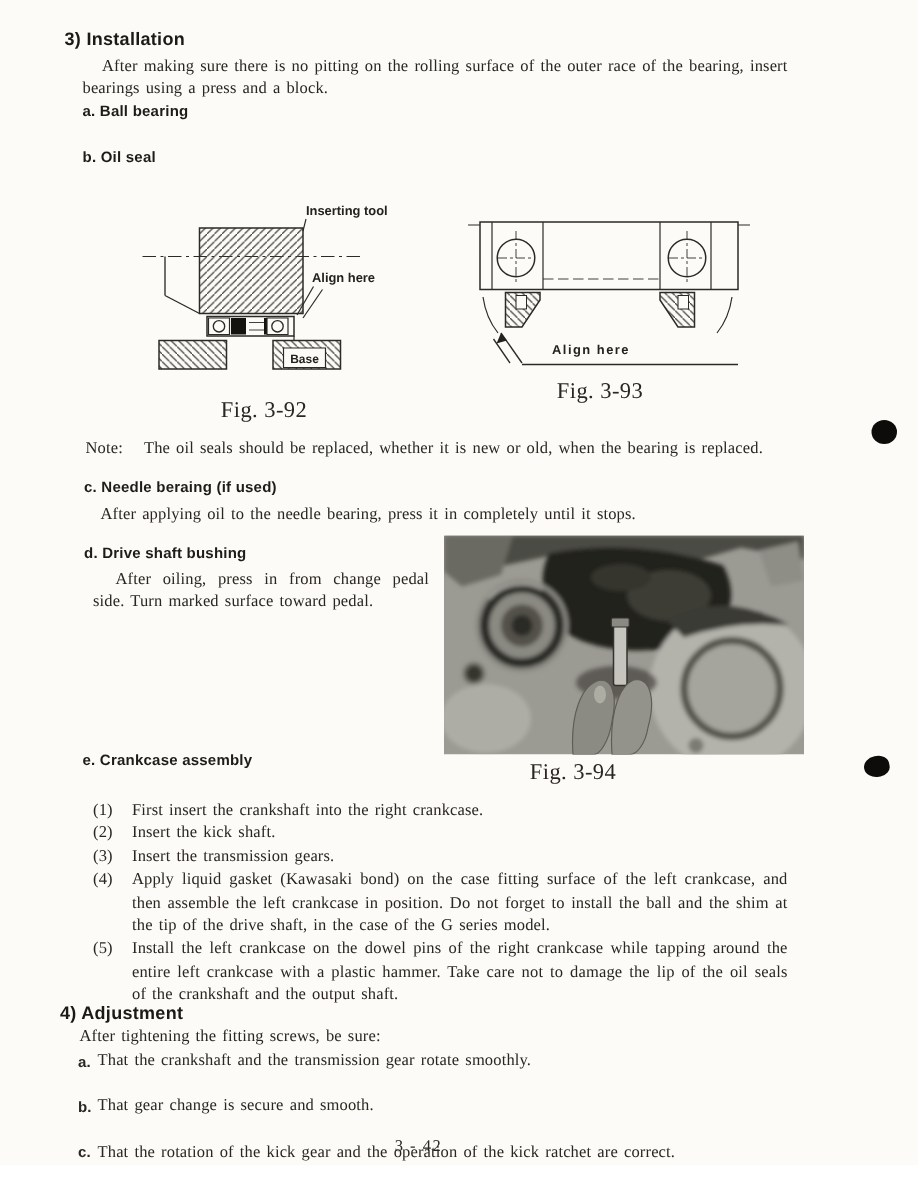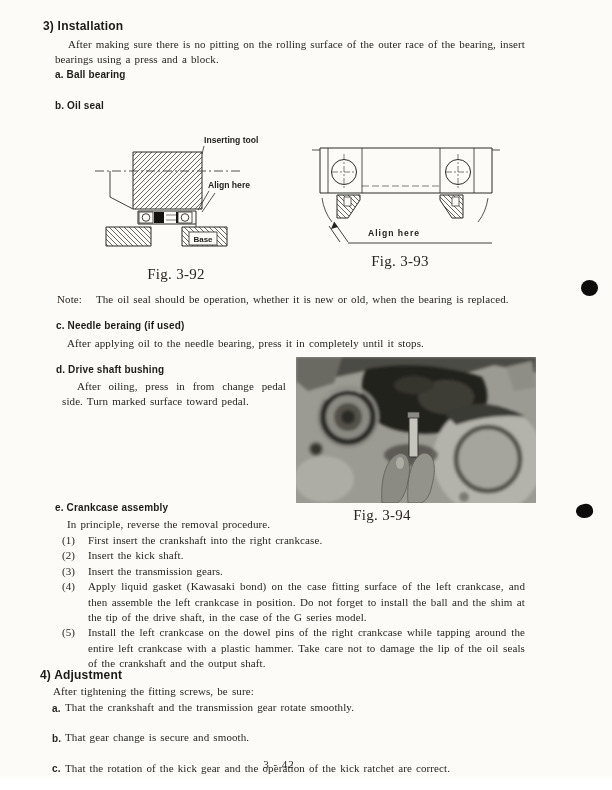--- a/index.html
+++ b/index.html
@@ -128,21 +128,21 @@
 
     <line x1="38" y1="100" x2="24" y2="80" stroke="#2b2a26" stroke-width="0.9"></line>
     <line x1="30" y1="100" x2="19" y2="84" stroke="#2b2a26" stroke-width="0.9"></line>
     <polygon points="24,80 21,87 28,85" fill="#24221d"></polygon>
     <text x="58" y="94" font-size="8.6" font-weight="bold" letter-spacing="1">Align here</text>
     <line x1="38" y1="101" x2="182" y2="101" stroke="#2b2a26" stroke-width="0.9"></line>
   </svg>
   <div class="abs caption" style="left:370px;top:253px;width:60px;">Fig. 3-93</div>
 
   <div class="abs body-txt" style="left:57px;top:292px;width:470px;">
-    <span class="note-label">Note:</span><span>The oil seal should be operation, whether it is new or old, when the bearing is replaced.</span>
+    <span class="note-label">Note:</span><span>The oil seals should be replaced, whether it is new or old, when the bearing is replaced.</span>
   </div>
 
   <div class="abs h-sub" style="left:56px;top:320px;">c. Needle beraing (if used)</div>
   <div class="abs body-txt" style="left:67px;top:336px;width:470px;">After applying oil to the needle bearing, press it in completely until it stops.</div>
 
   <div class="abs h-sub" style="left:56px;top:364px;">d. Drive shaft bushing</div>
   <div class="abs body-txt just" style="left:62px;top:379px;width:224px;text-indent:15px;">After oiling, press in from change pedal side. Turn marked surface toward pedal.</div>
 
   <svg class="abs" style="left:296px;top:357px;" width="240" height="146" viewBox="0 0 240 146">
     <defs>
@@ -173,21 +173,20 @@
     </g>
     <rect x="113" y="58" width="9" height="42" rx="1.5" fill="#c5c4bd" stroke="#33322d" stroke-width="1"></rect>
     <rect x="111.5" y="55" width="12" height="6" rx="1" fill="#8a8982" stroke="#33322d" stroke-width="0.8"></rect>
     <path d="M86,146 C84,118 92,101 102,97 C112,94 116,106 112,124 C110,137 104,146 100,146 Z" fill="#8c8b83" stroke="#5e5d56" stroke-width="0.8"></path>
     <path d="M112,146 C110,116 118,98 128,96 C138,96 141,110 136,128 C134,140 128,146 124,146 Z" fill="#94938b" stroke="#5e5d56" stroke-width="0.8"></path>
     <ellipse cx="104" cy="106" rx="4" ry="6" fill="#b6b5ad" opacity="0.8"></ellipse>
   </svg>
   <div class="abs caption" style="left:352px;top:507px;width:60px;">Fig. 3-94</div>
 
   <div class="abs h-sub" style="left:55px;top:502px;">e. Crankcase assembly</div>
-  <div class="abs body-txt" style="left:67px;top:517px;width:470px;">In principle, reverse the removal procedure.</div>
 
   <div class="abs body-txt" style="left:62px;top:533px;width:463px;">
     <div class="step">
       <span class="num">(1)</span>
       <span>First insert the crankshaft into the right crankcase.</span>
     </div>
     <div class="step">
       <span class="num">(2)</span>
       <span>Insert the kick shaft.</span>
     </div>

